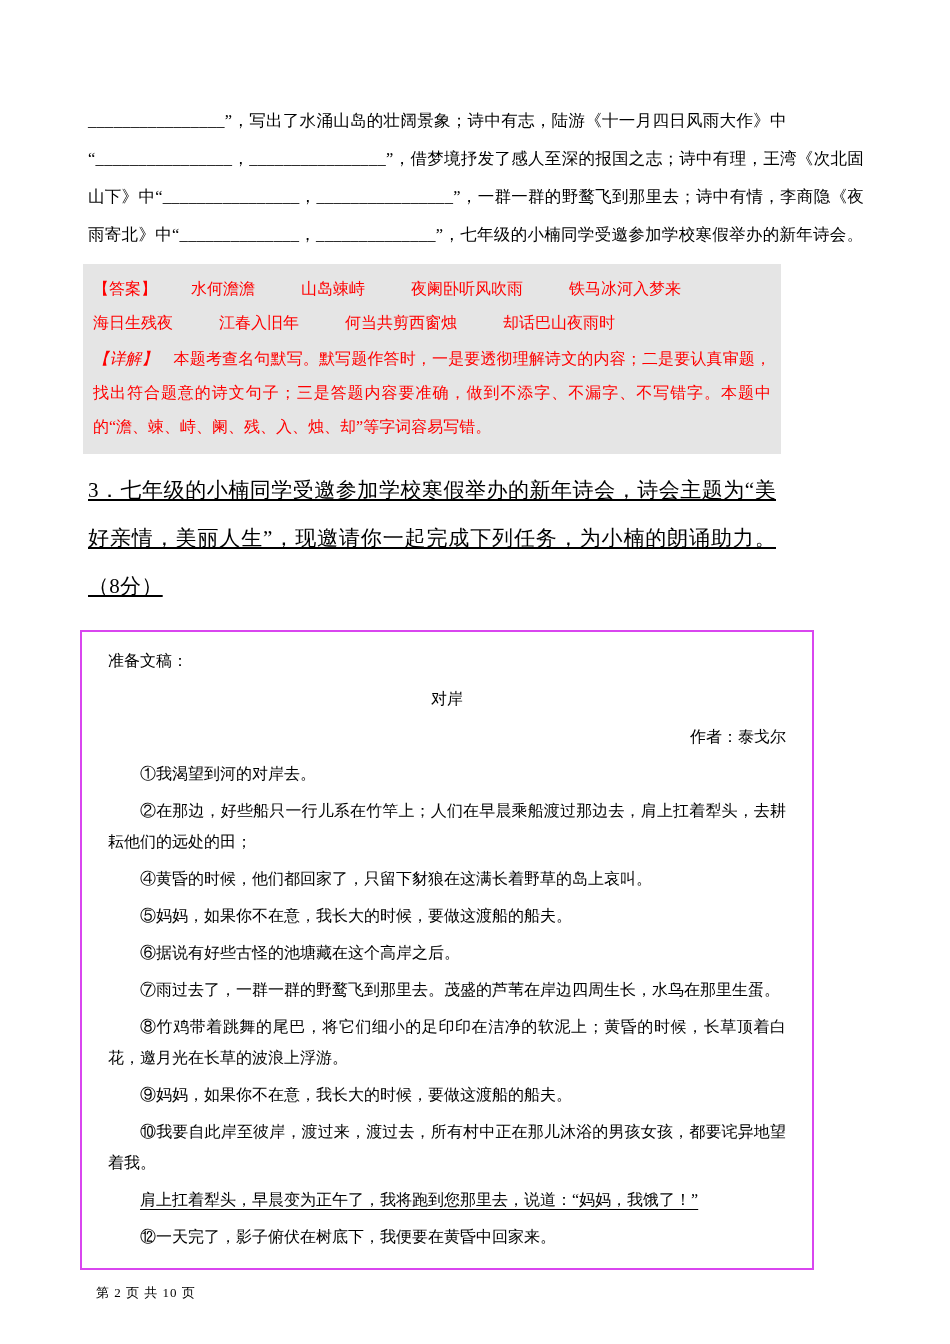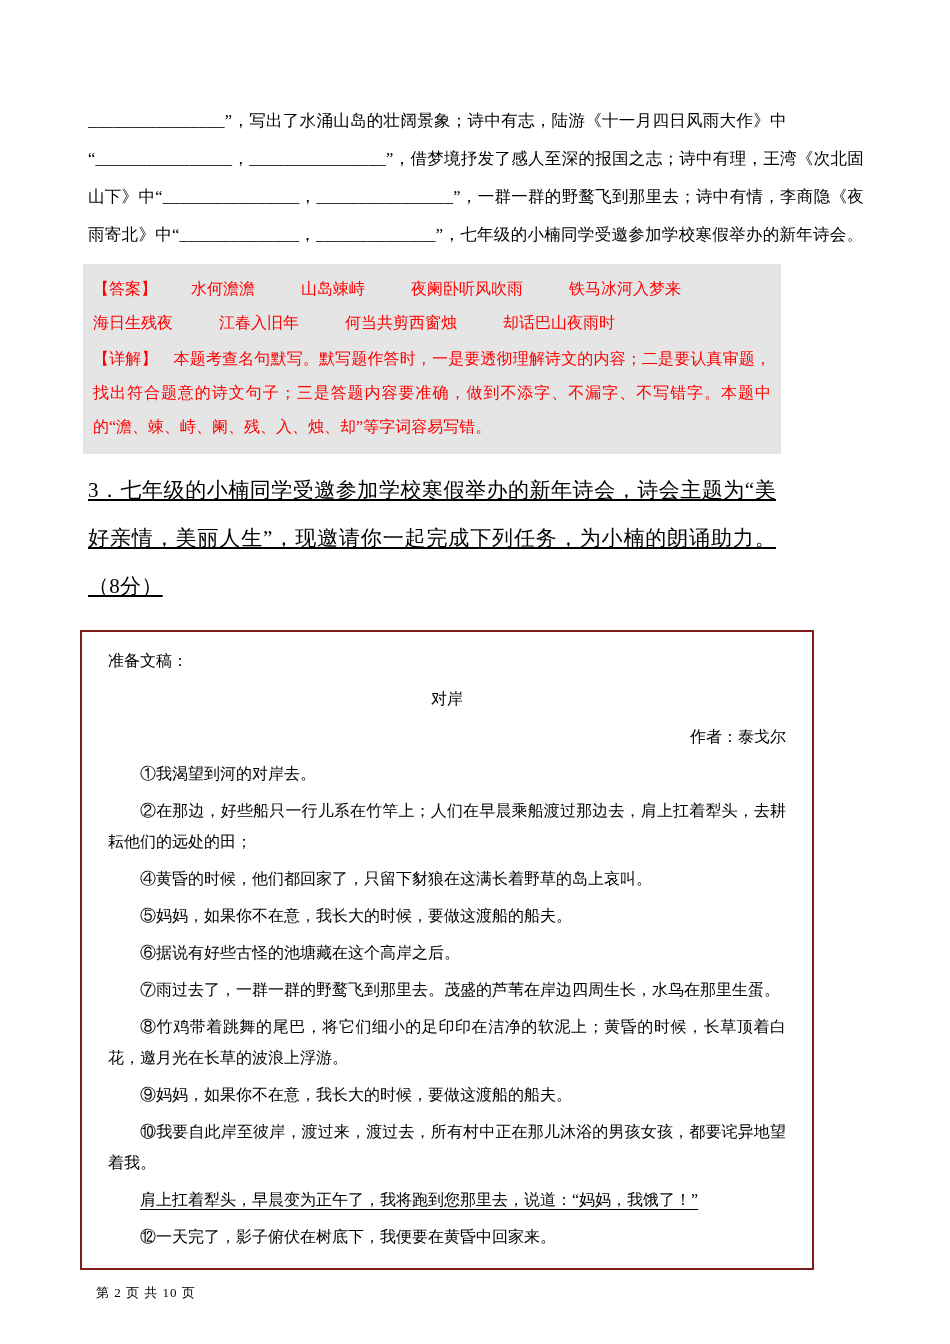--- a/index.html
+++ b/index.html
@@ -32,33 +32,33 @@
     font-size: 16px;
   }
   .answer-line { line-height: 34px; }
   .ans-label { margin-right: 34px; }
   .ans-item { display: inline-block; margin-right: 46px; }
   .detail {
     line-height: 34px;
     text-align: justify;
     margin-top: 2px;
   }
-  .detail .ans-label { margin-right: 16px; }
+  .detail .ans-label { margin-right: 16px; font-style: italic; }
   
   .question3 {
     margin-top: 12px;
     font-size: 21px;
     line-height: 48px;
     text-align: justify;
     letter-spacing: 0.3px;
     text-decoration: underline;
   }
   
   .poem-box {
-    border: 2px solid #7f1d1d;
+    border: 2px solid #d946ef;
     margin: 20px -38px 0 -8px;
     padding: 14px 26px 16px 26px;
     font-size: 16px;
   }
   .box-label { line-height: 30px; text-align: left; }
   .poem-title { line-height: 30px; text-align: center; margin-top: 8px; }
   .poem-author { line-height: 30px; text-align: right; margin-top: 8px; }
   .stanzas { margin-top: 4px; font-family: Liberation Serif, serif; }
   .stanza {
     text-indent: 2em;

